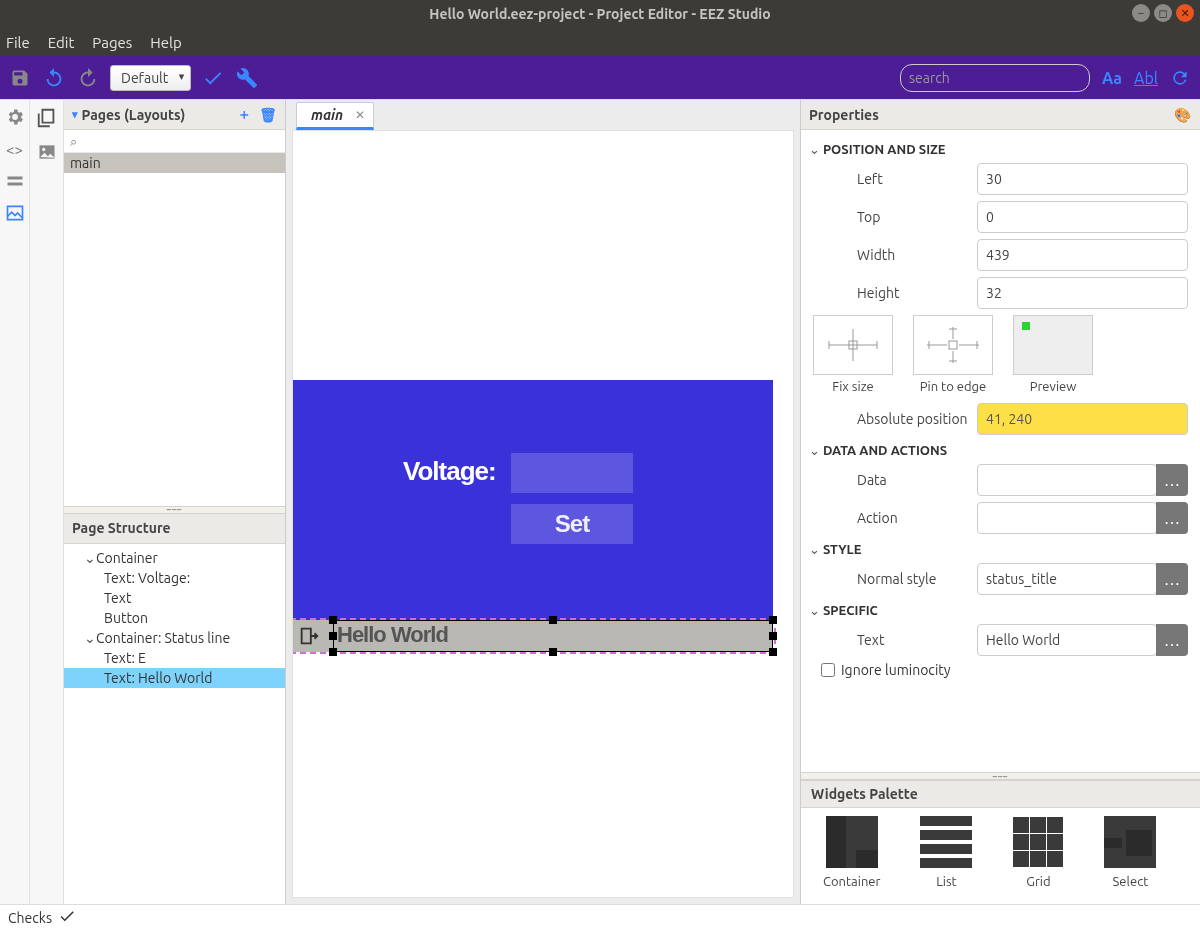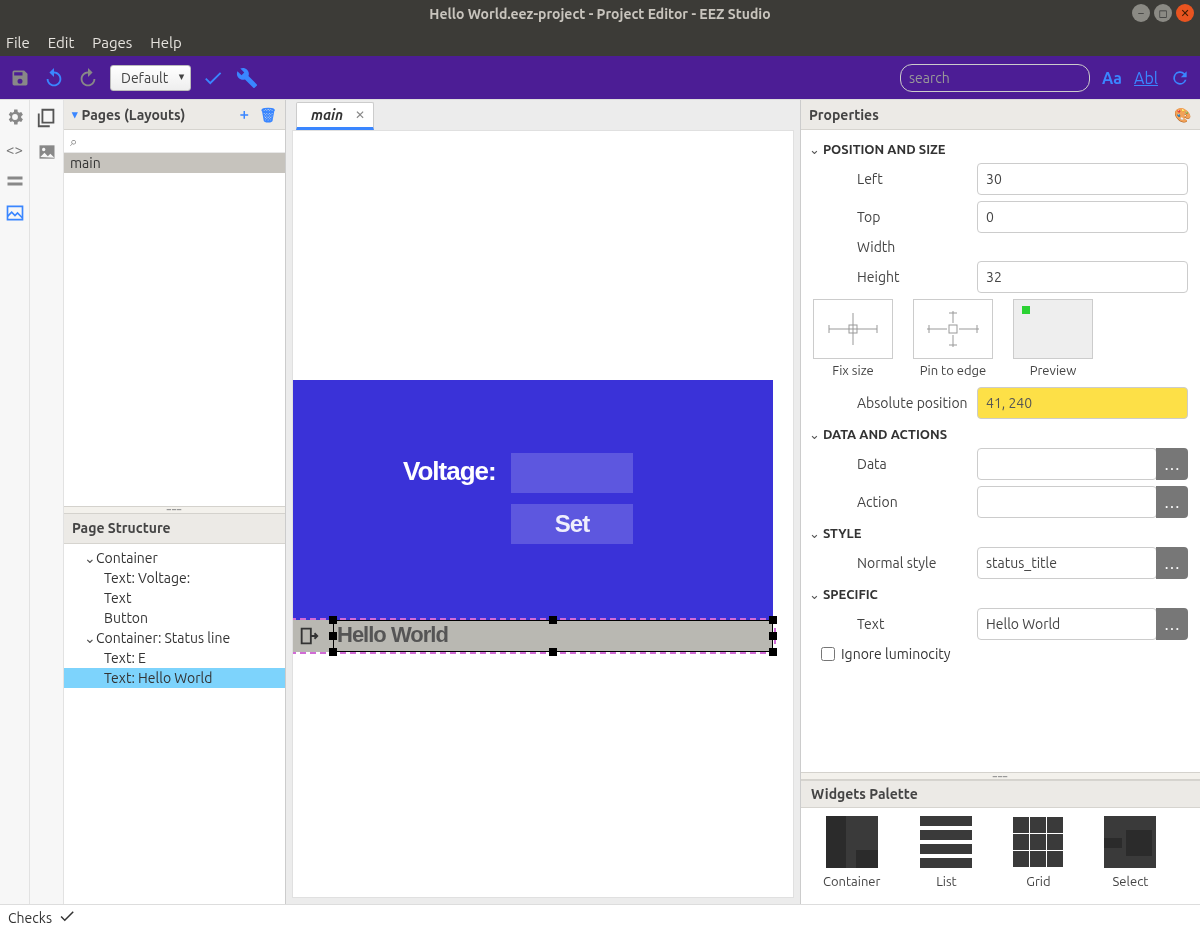--- a/index.html
+++ b/index.html
@@ -287,20 +287,21 @@
         <div class="proprow">
           <label>Left</label>
           <div class="pinput">30</div>
         </div>
         <div class="proprow">
           <label>Top</label>
           <div class="pinput">0</div>
         </div>
         <div class="proprow">
           <label>Width</label>
+          <div class="pinput">439</div>
         </div>
         <div class="proprow">
           <label>Height</label>
           <div class="pinput">32</div>
         </div>
         <div class="triplebox">
           <div class="tcell">
             <div class="tbox">
               <svg width="60" height="40" viewBox="0 0 60 40">
                   <rect x="26" y="16" width="8" height="8" fill="none" stroke="#999"></rect>

